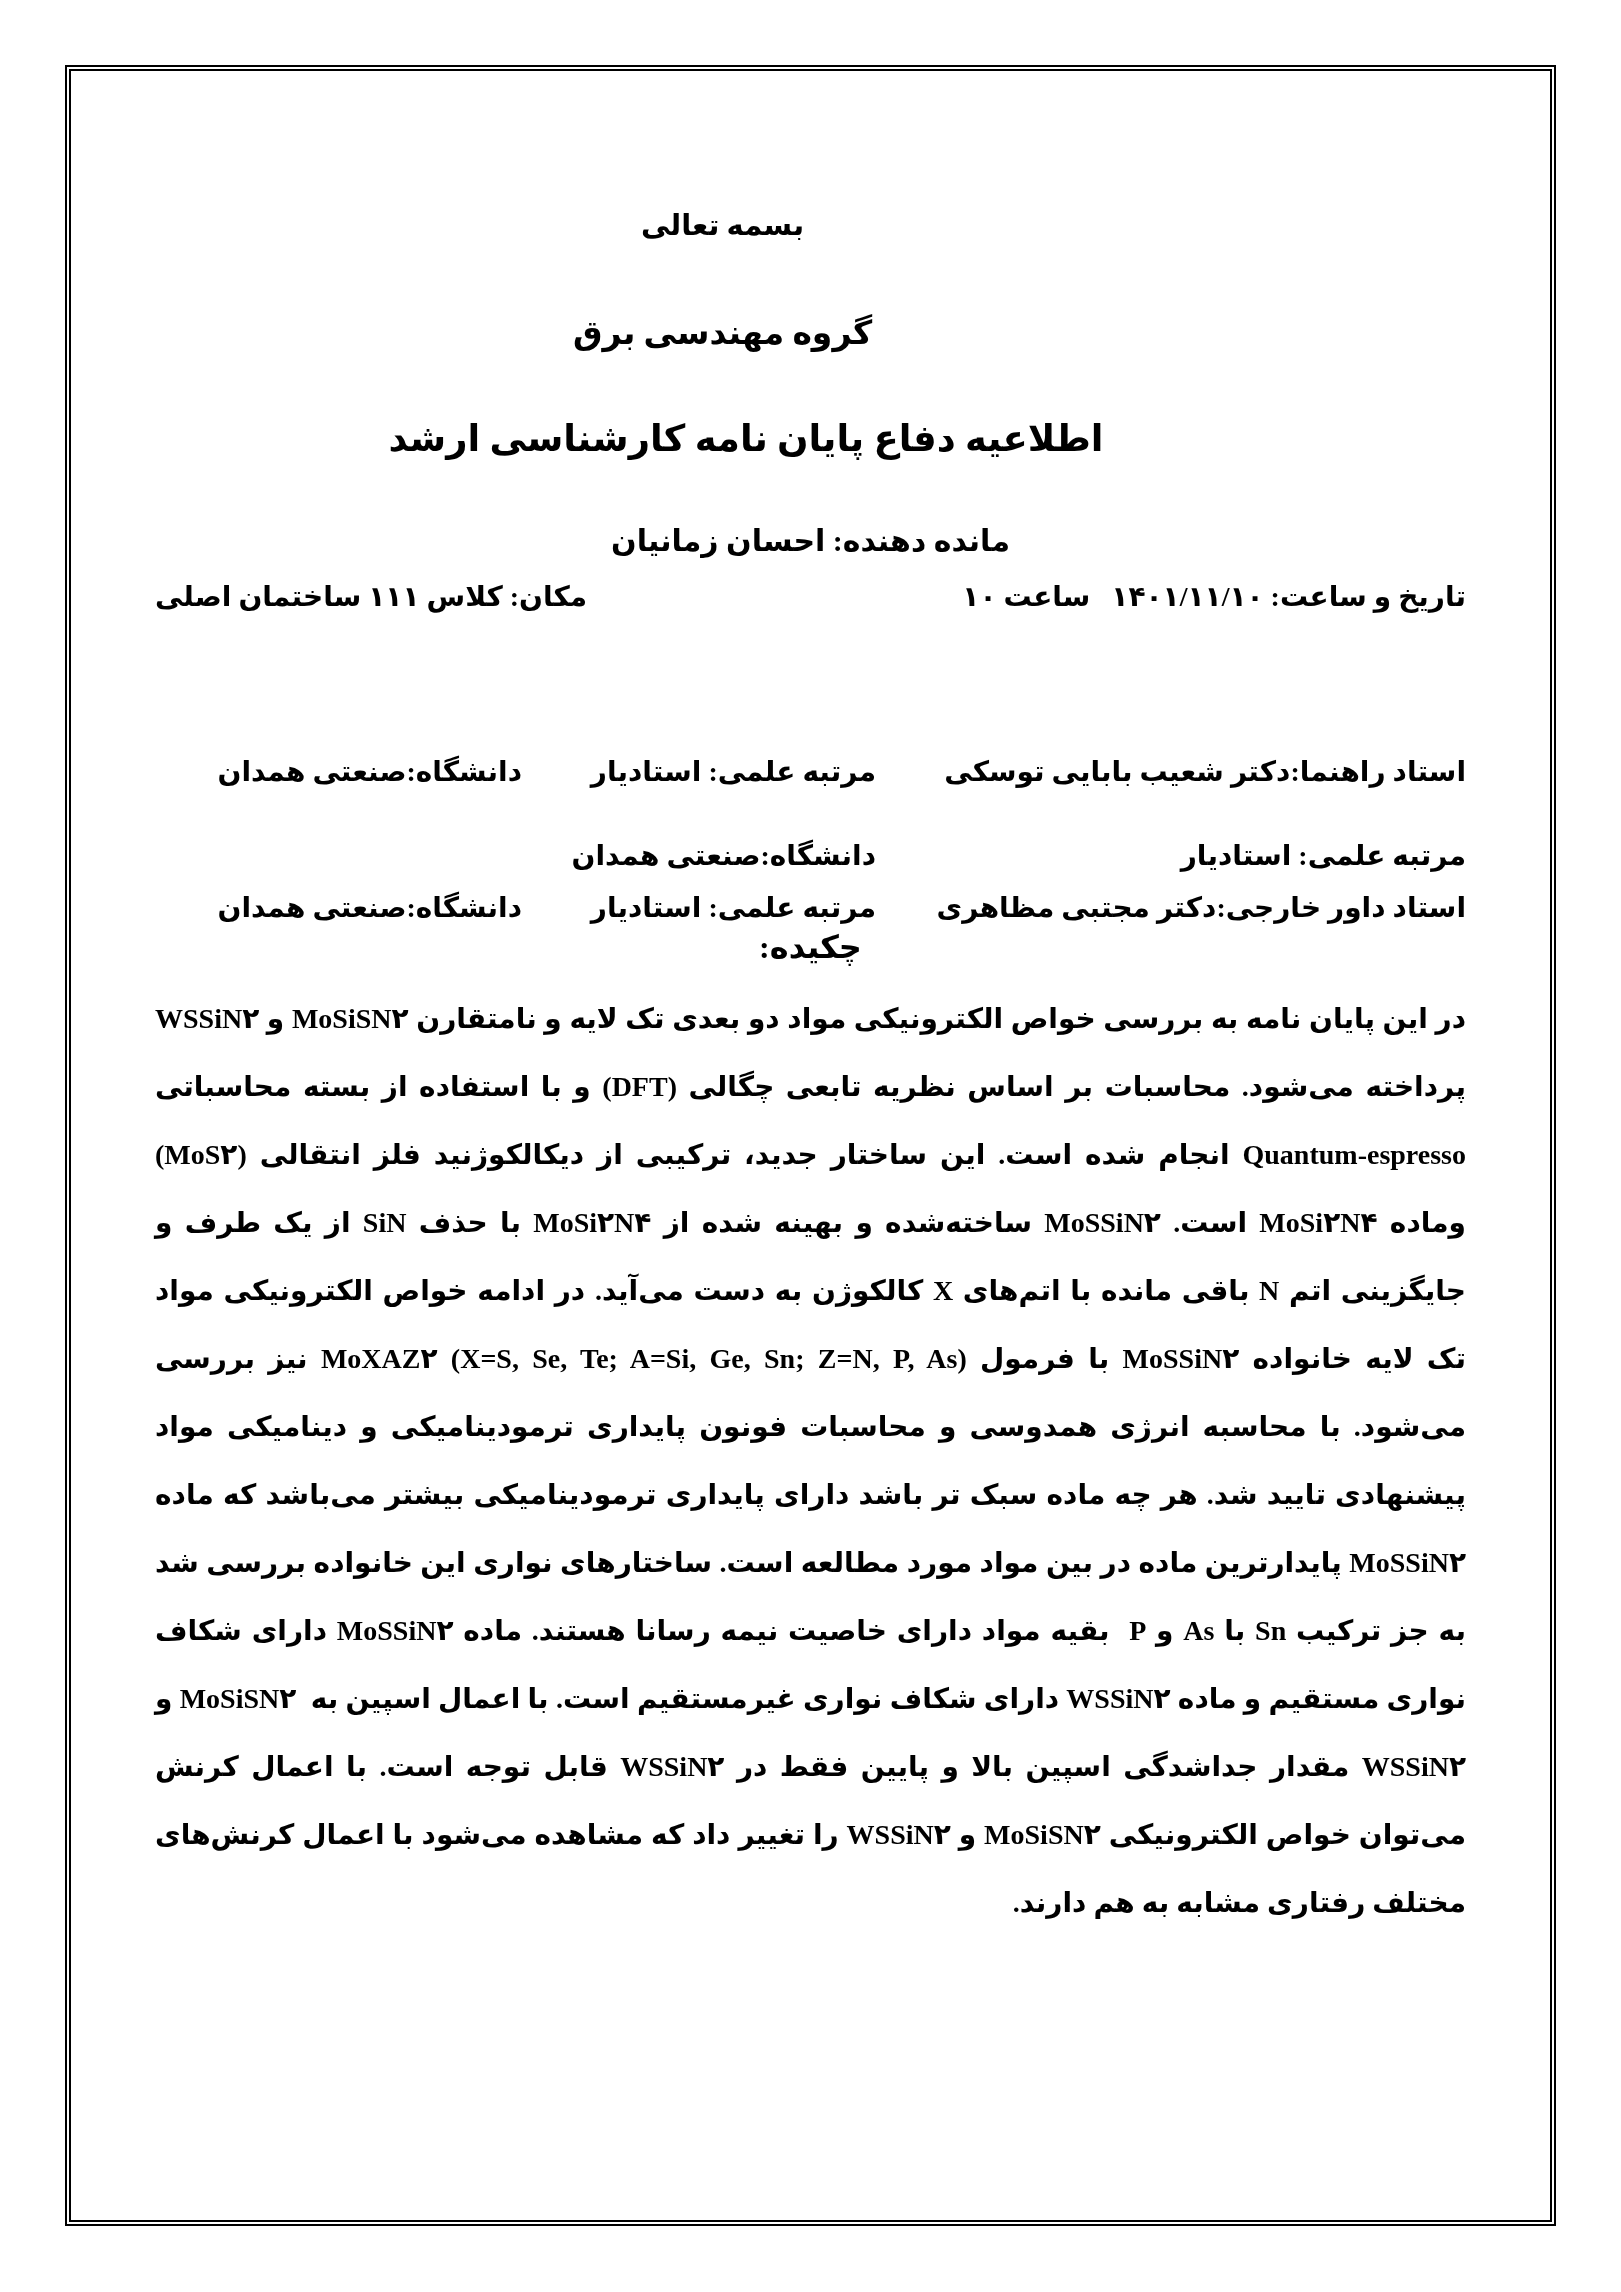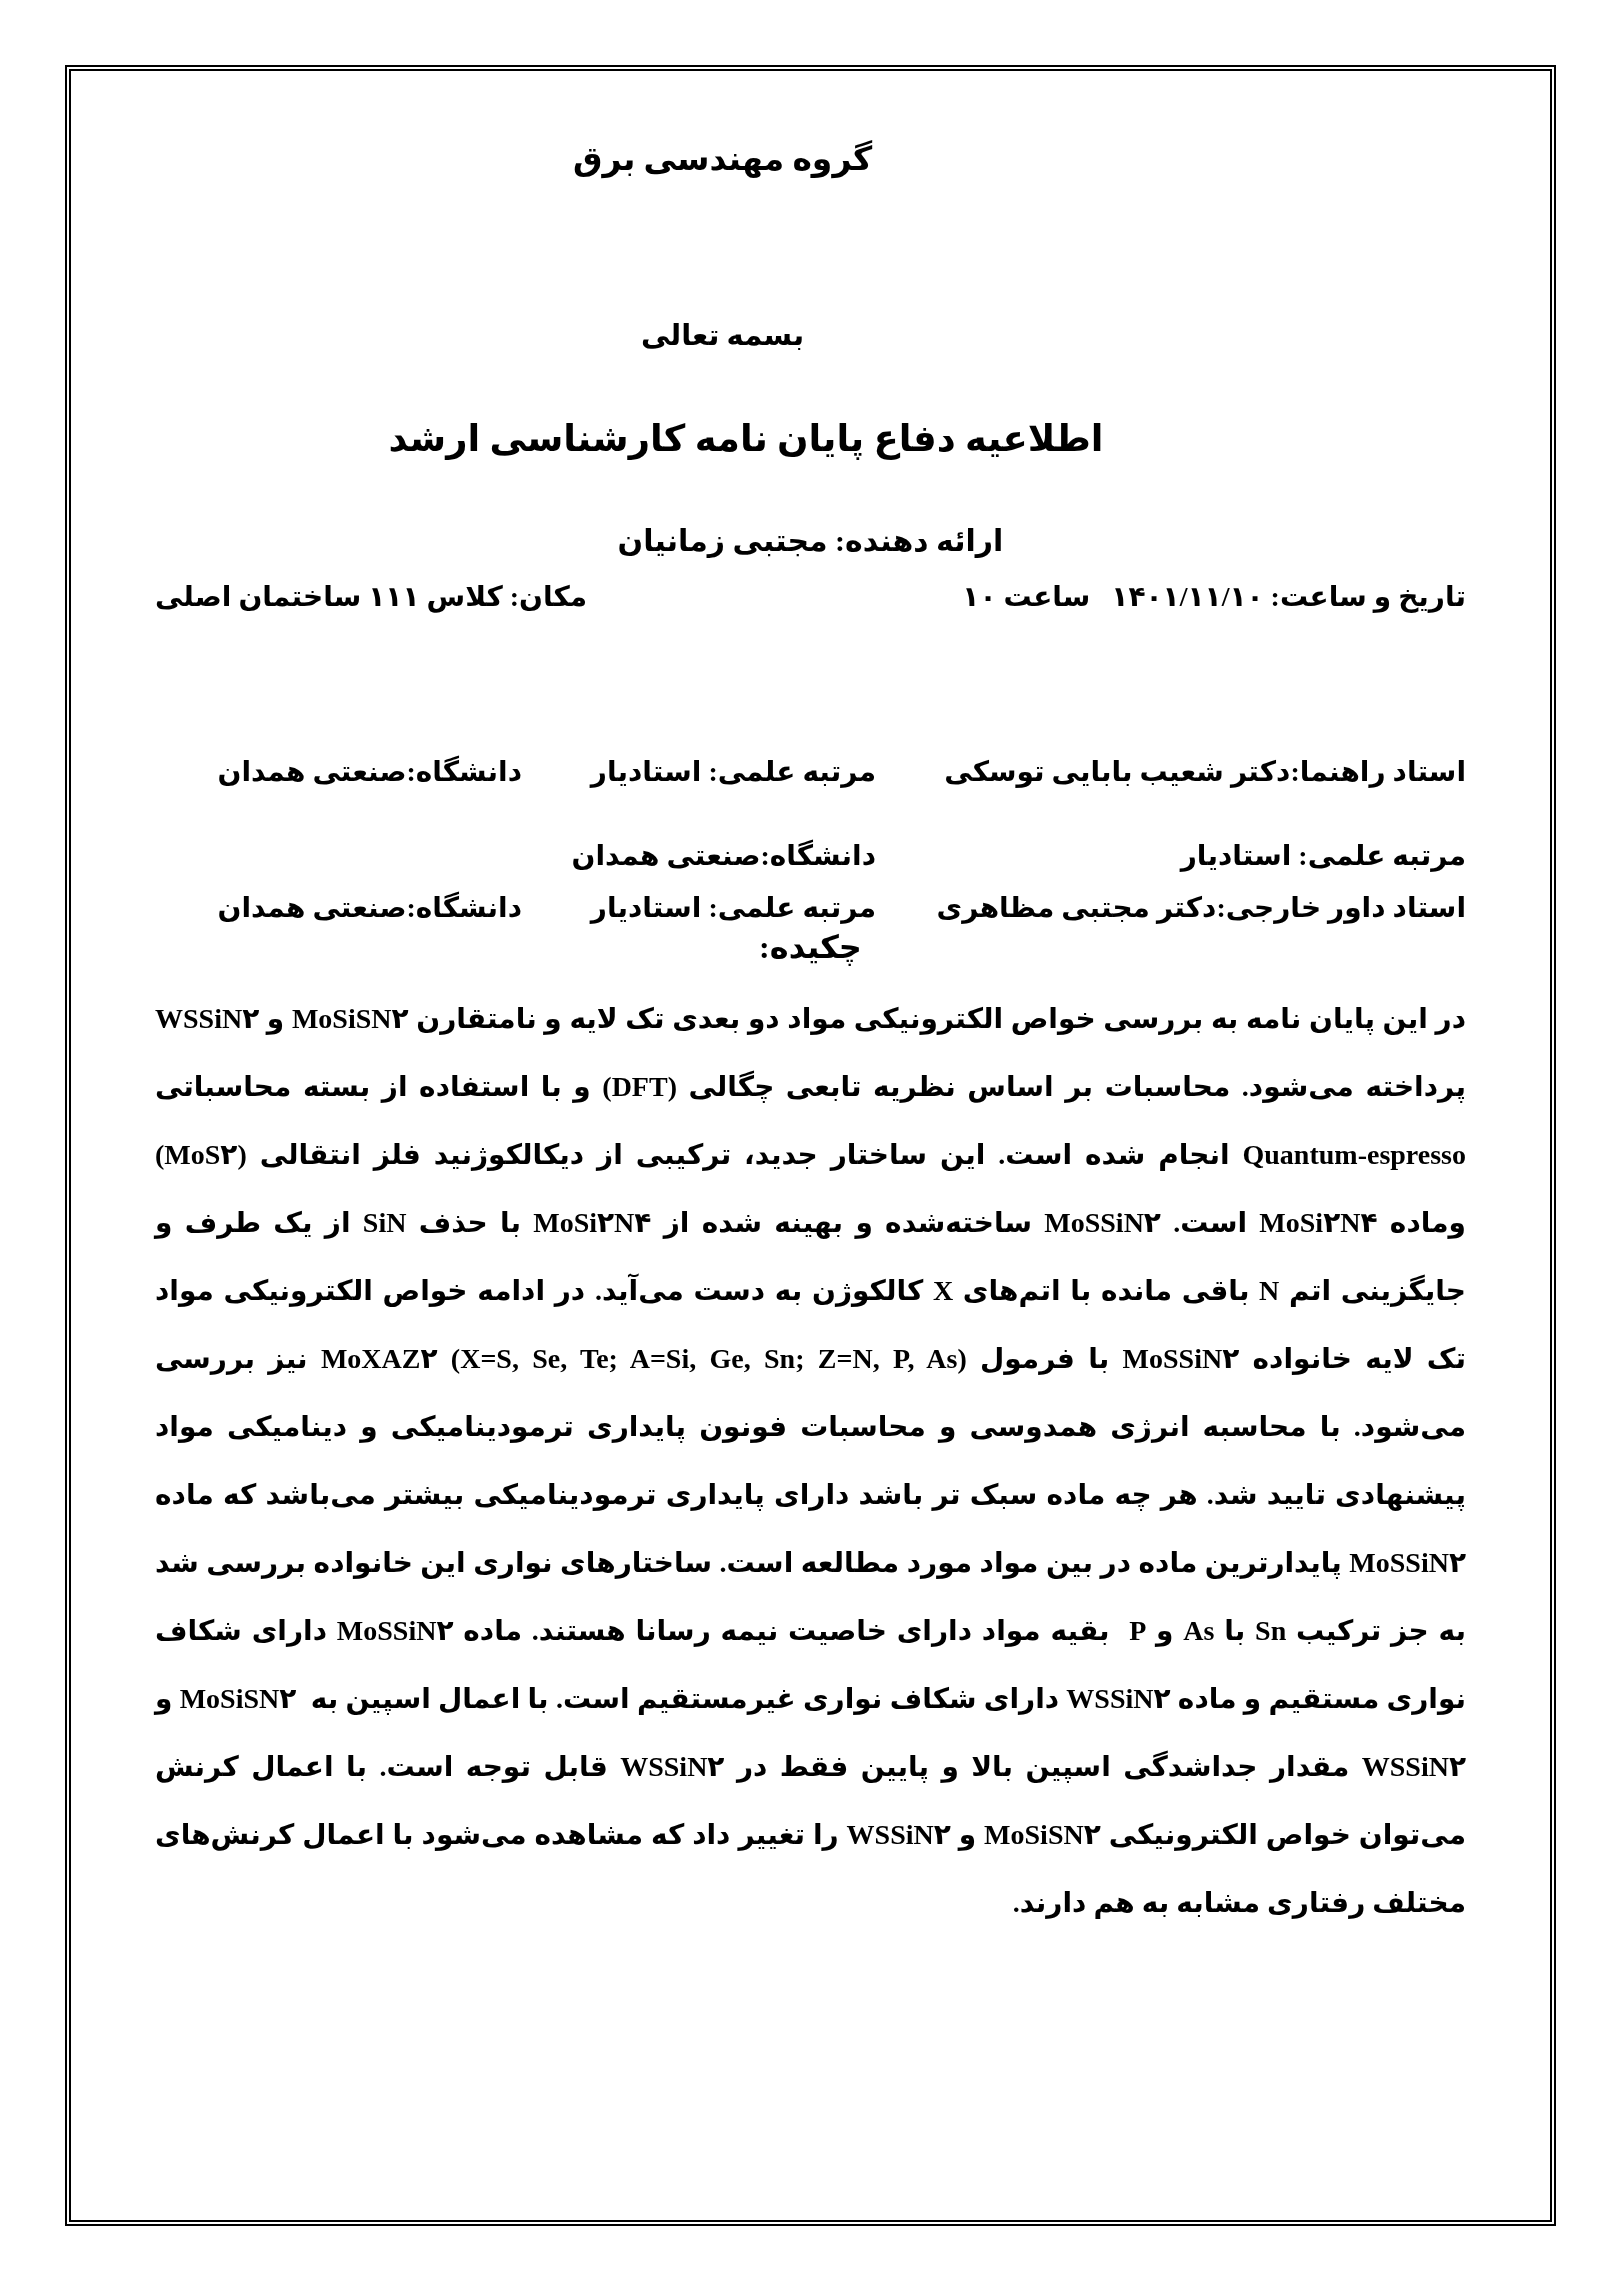--- a/index.html
+++ b/index.html
@@ -112,28 +112,28 @@
     margin-bottom: 0;
   }
 </style>
 </head>
 <body>
 
 <div class="page">
   <div class="frame">
     <div class="content">
 
+      <div class="center-line shift-left bismillah">بسمه تعالی</div>
+
       <div class="center-line shift-left department">گروه مهندسی برق</div>
-
-      <div class="center-line shift-left bismillah">بسمه تعالی</div>
 
       <div class="center-line shift-left notice">اطلاعیه دفاع پایان نامه کارشناسی ارشد</div>
 
 
-      <div class="center-line presenter">ارائه دهنده: مجتبی زمانیان</div>
+      <div class="center-line presenter">مانده دهنده: احسان زمانیان</div>
 
       <div class="schedule-row">
         <span>تاریخ و ساعت: ۱۴۰۱/۱۱/۱۰&nbsp;&nbsp;&nbsp;ساعت ۱۰</span>
         <span>مکان: کلاس ۱۱۱ ساختمان اصلی</span>
       </div>
 
       <div class="committee">
 
         <div class="committee-row">
           <span>استاد راهنما:دکتر شعیب بابایی توسکی</span>

